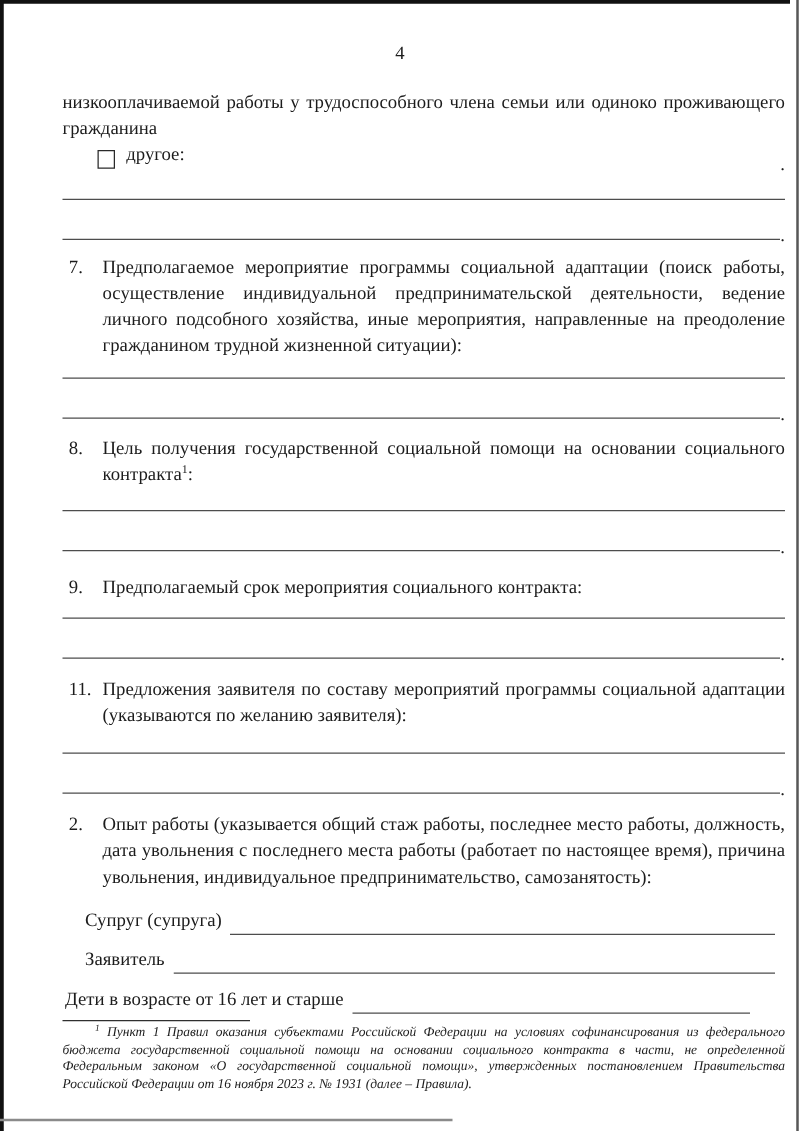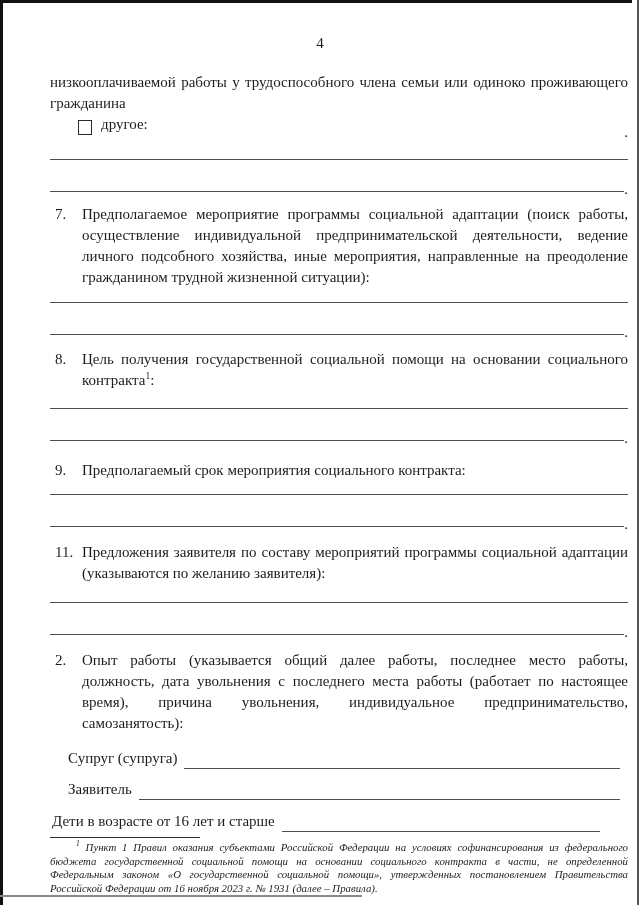--- a/index.html
+++ b/index.html
@@ -120,21 +120,21 @@
     <div class="wrow" style="margin-top:18px">
         <div class="wl"></div>
       </div>
     <div class="wrow" style="margin-top:26px">
         <div class="wl"></div>
         <span class="term">.</span>
       </div>
 
     <div class="item" style="margin-top:15px">
       <span class="inum">2.</span>
-      <span class="itext">Опыт работы (указывается общий далее работы, последнее место работы, должность, дата увольнения с последнего места работы (работает по настоящее время), причина увольнения, индивидуальное предпринимательство, самозанятость):</span>
+      <span class="itext">Опыт работы (указывается общий стаж работы, последнее место работы, должность, дата увольнения с последнего места работы (работает по настоящее время), причина увольнения, индивидуальное предпринимательство, самозанятость):</span>
     </div>
 
     <div class="frow" style="margin-top:13px">
       <span class="flabel">Супруг (супруга)</span>
       <span class="fline"></span>
     </div>
 
     <div class="frow" style="margin-top:9px">
       <span class="flabel">Заявитель</span>
       <span class="fline"></span>

